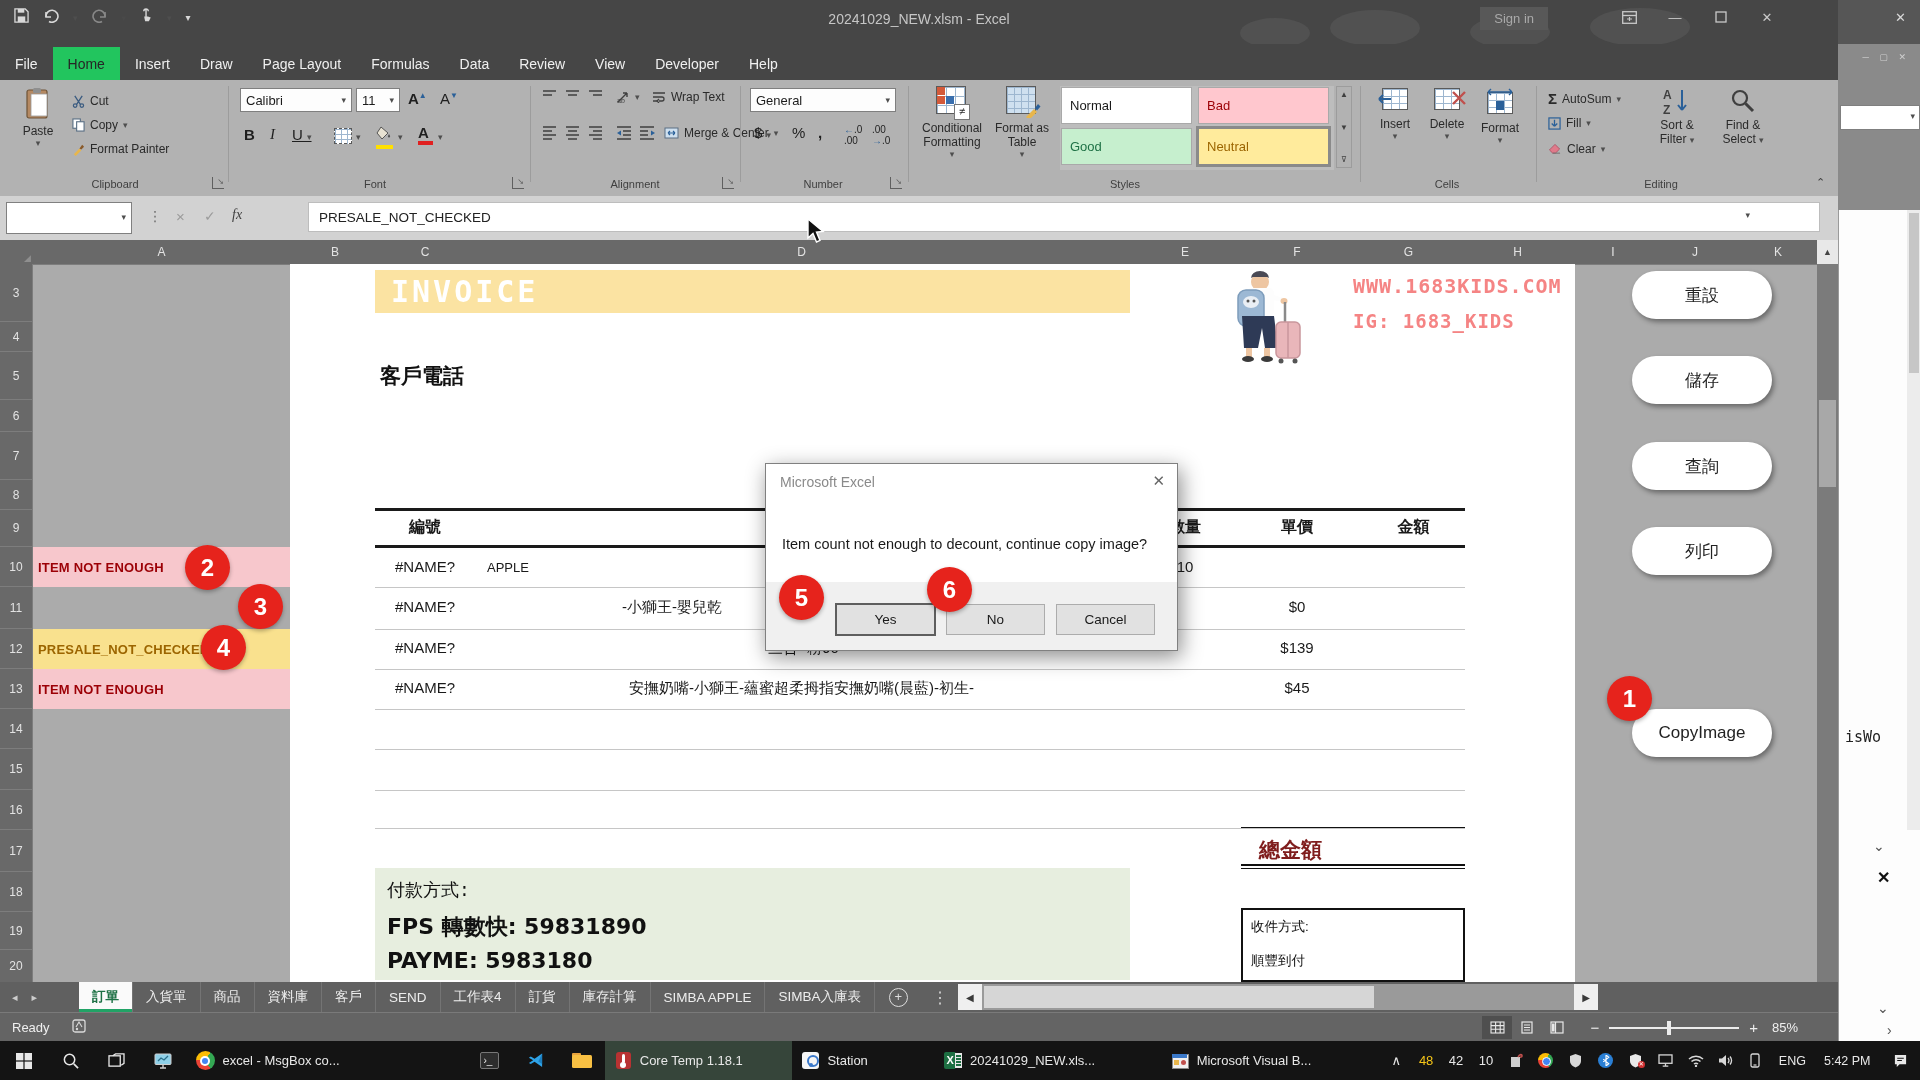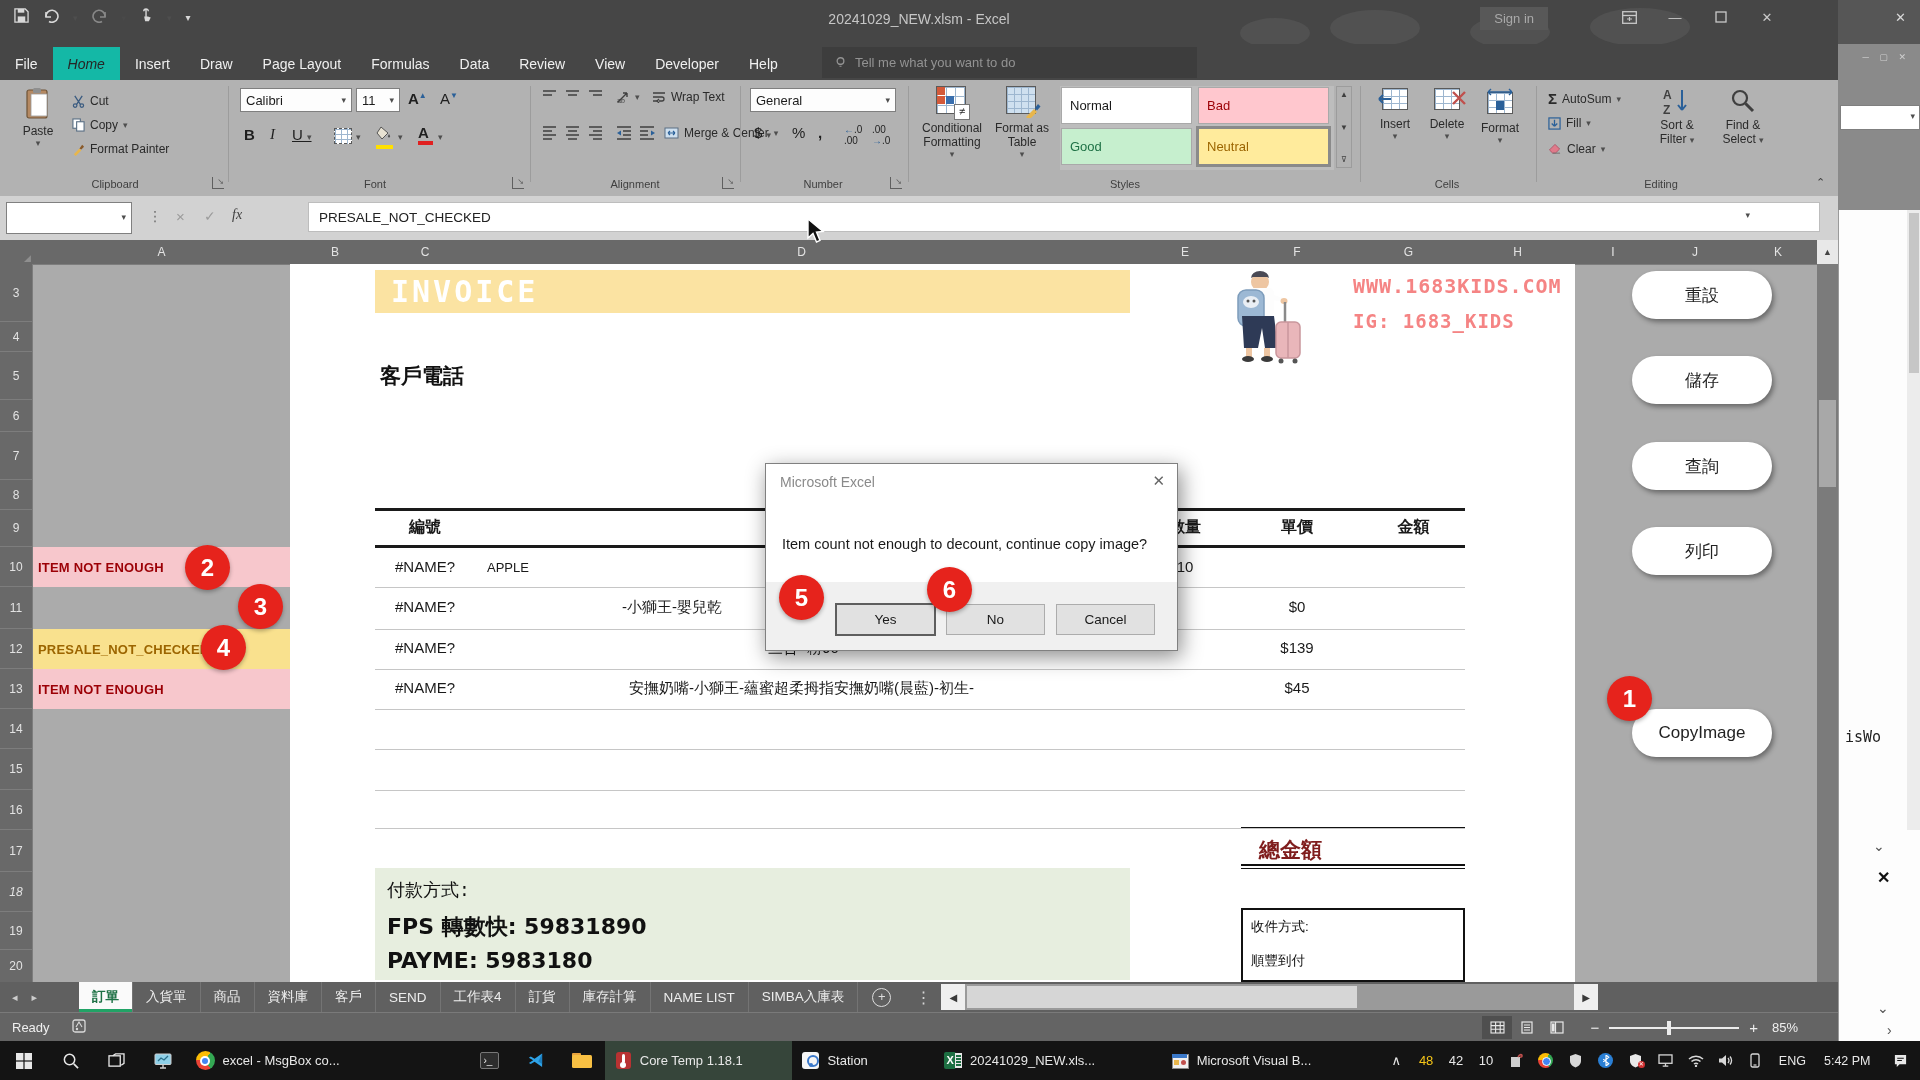--- a/index.html
+++ b/index.html
@@ -9,21 +9,21 @@
   
   .titlebar{left:0;top:0;width:1838px;height:44px;background:#464646;color:#c9c9c9;}
   .cloud{position:absolute;background:#515151;border-radius:50%;}
   .qat{position:absolute;top:8px;left:14px;display:flex;gap:14px;align-items:center;color:#d8d8d8;}
   .title-text{position:absolute;top:11px;left:0;width:100%;text-align:center;font-size:14px;color:#c6c6c6;}
   .signin{position:absolute;top:7px;right:290px;background:#585858;color:#a9a9a9;font-size:13px;padding:4px 14px;}
   .winbtn{position:absolute;top:0;width:46px;height:34px;color:#c9c9c9;display:flex;align-items:center;justify-content:center;font-size:13px;}
   
   .tabrow{left:0;top:44px;width:1904px;height:36px;background:#464646;display:flex;align-items:flex-end;}
   .rtab{color:#f0f0f0;font-size:14px;padding:9px 15px 8px;}
-  .rtab.active{background:#14b8a6;color:#262626;font-style:italic;}
+  .rtab.active{background:#22c55e;color:#262626;}
   .tellme{position:absolute;left:822px;top:47px;width:375px;height:31px;background:#3d3d3d;color:#939393;
     font-size:13px;display:flex;align-items:center;gap:8px;padding-left:12px;box-sizing:border-box;}
   .share{position:absolute;right:18px;top:53px;color:#ececec;font-size:13px;display:flex;gap:6px;align-items:center;}
   
   .ribbon{left:0;top:80px;width:1838px;height:116px;background:#b2b2b2;border-bottom:1px solid #8f8f8f;color:#262626;}
   .gsep{position:absolute;top:6px;width:1px;height:96px;background:#9c9c9c;}
   .glabel{position:absolute;top:98px;font-size:11px;color:#3f3f3f;text-align:center;}
   .launcher{position:absolute;top:97px;width:11px;height:11px;border-left:1px solid #5f5f5f;border-bottom:1px solid #5f5f5f;font-size:8px;color:#5f5f5f;line-height:9px;text-align:right;}
   .rbtn-small{position:absolute;font-size:12px;color:#2a2a2a;display:flex;align-items:center;gap:5px;white-space:nowrap;}
   .combo{position:absolute;background:#fdfdfd;border:1px solid #7f7f7f;font-size:13px;color:#1c1c1c;
@@ -145,27 +145,20 @@
     <div class="rtab">Insert</div>
     <div class="rtab">Draw</div>
     <div class="rtab">Page Layout</div>
     <div class="rtab">Formulas</div>
     <div class="rtab">Data</div>
     <div class="rtab">Review</div>
     <div class="rtab">View</div>
     <div class="rtab">Developer</div>
     <div class="rtab">Help</div>
   </div>
-  <div class="tellme a">
-    <svg width="13" height="13" viewBox="0 0 14 14">
-        <circle cx="7" cy="5.5" r="3.6" fill="none" stroke="#939393" stroke-width="1.4"></circle>
-        <path d="M5.6 9 h2.8 M5.9 11 h2.2" stroke="#939393" stroke-width="1.2"></path>
-      </svg>
-    <span>Tell me what you want to do</span>
-  </div>
   <div class="share">
     <svg width="13" height="13" viewBox="0 0 14 14">
         <circle cx="7" cy="4" r="2.6" fill="none" stroke="#ececec" stroke-width="1.3"></circle>
         <path d="M2 13 a5 5 0 0 1 10 0" fill="none" stroke="#ececec" stroke-width="1.3"></path>
       </svg>
     <span>Share</span>
   </div>
 
   <div class="a ribbon">
 
@@ -450,21 +443,21 @@
   <div class="rowhdr" style="top:480px;height:30px;">8</div>
   <div class="rowhdr" style="top:510px;height:37px;">9</div>
   <div class="rowhdr" style="top:547px;height:40px;">10</div>
   <div class="rowhdr" style="top:587px;height:42px;">11</div>
   <div class="rowhdr" style="top:629px;height:40px;">12</div>
   <div class="rowhdr" style="top:669px;height:40px;">13</div>
   <div class="rowhdr" style="top:709px;height:40px;">14</div>
   <div class="rowhdr" style="top:749px;height:41px;">15</div>
   <div class="rowhdr" style="top:790px;height:40px;">16</div>
   <div class="rowhdr" style="top:830px;height:42px;">17</div>
-  <div class="rowhdr" style="top:872px;height:40px;font-style:italic;">18</div>
+  <div class="rowhdr" style="top:872px;height:40px;">18</div>
   <div class="rowhdr" style="top:912px;height:38px;">19</div>
   <div class="rowhdr" style="top:950px;height:32px;border-bottom:none;">20</div>
 
   <div class="a whitearea"></div>
 
   <div class="a" style="left:375px;top:270px;width:755px;height:43px;background:#fbe3a2;">
     <span style="position:absolute;left:16px;top:4px;font-family:'DejaVu Sans Mono',monospace;font-weight:bold;font-size:30px;color:#fff;letter-spacing:3px;">INVOICE</span>
   </div>
 
   <div class="a" style="left:1218px;top:270px;">
@@ -583,21 +576,21 @@
     <div style="width:30px;"></div>
     <div class="stab active">訂單</div>
     <div class="stab">入貨單</div>
     <div class="stab">商品</div>
     <div class="stab">資料庫</div>
     <div class="stab">客戶</div>
     <div class="stab">SEND</div>
     <div class="stab">工作表4</div>
     <div class="stab">訂貨</div>
     <div class="stab">庫存計算</div>
-    <div class="stab">NAME LIST</div>
+    <div class="stab">SIMBA APPLE</div>
     <div class="stab">SIMBA入庫表</div>
     <div style="display:flex;align-items:center;padding:0 14px;">
       <span style="width:17px;height:17px;border:1.5px solid #dedede;border-radius:50%;color:#dedede;font-size:13px;line-height:16px;text-align:center;">+</span>
     </div>
     <div style="display:flex;align-items:center;padding:0 10px;color:#d5d5d5;">⋮</div>
     <div style="display:flex;align-items:center;justify-content:center;width:24px;background:#efefef;color:#3a3a3a;font-size:10px;margin:2px 0;">◀</div>
     <div style="flex:1;background:#9a9a9a;margin:2px 0;position:relative;">
       <div style="position:absolute;left:2px;top:2px;bottom:2px;width:390px;background:#d6d6d6;"></div>
     </div>
     <div style="display:flex;align-items:center;justify-content:center;width:24px;background:#efefef;color:#3a3a3a;font-size:10px;margin:2px 0;">▶</div>

